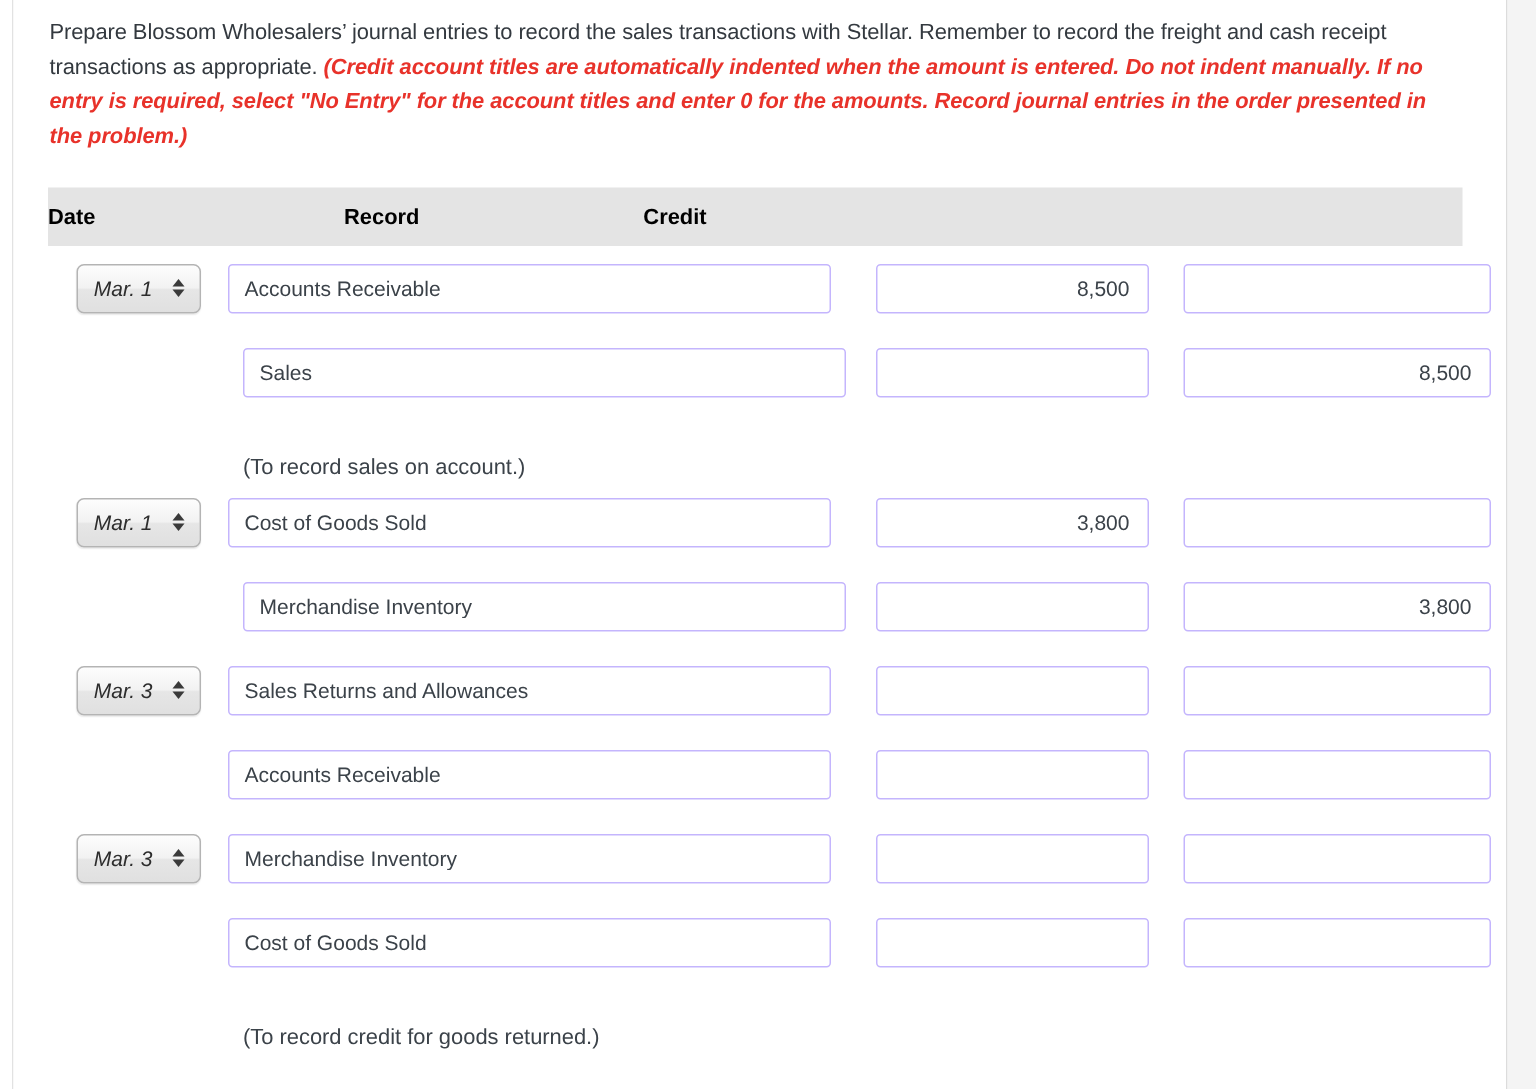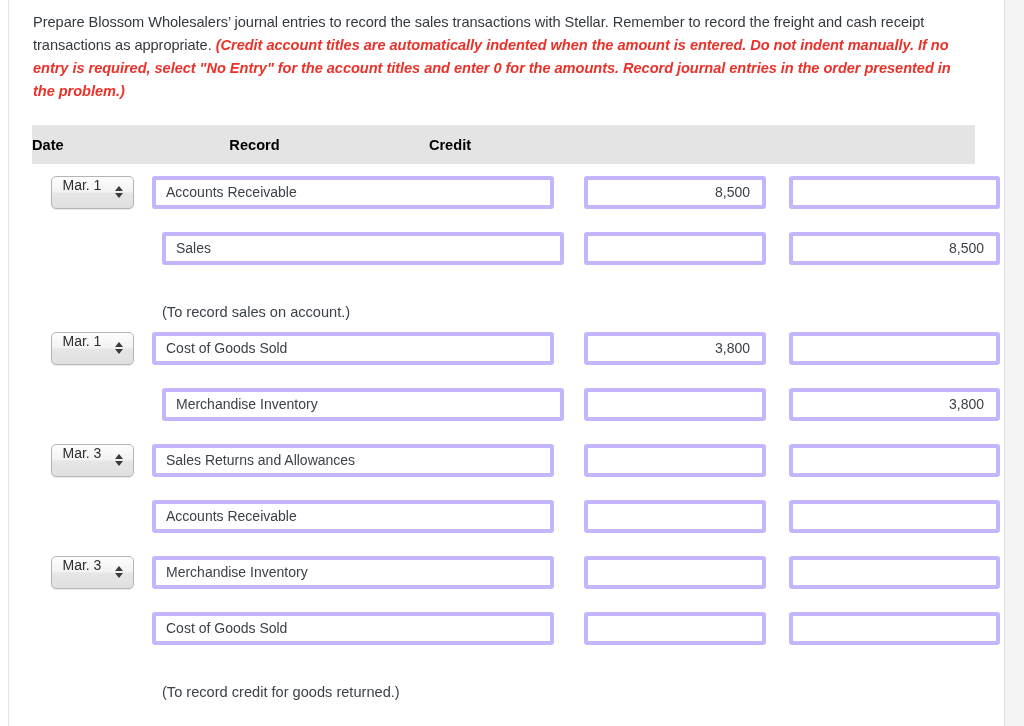--- a/index.html
+++ b/index.html
@@ -100,25 +100,26 @@
   
   .date-select {
     position: relative;
     width: 83px;
     height: 33px;
     border: 1px solid #b4b4b4;
     border-radius: 5px;
     background: linear-gradient(to bottom, #fdfdfd 0%, #f2f2f2 48%, #e6e6e6 52%, #e0e0e0 100%);
     box-shadow: 0 1px 1px rgba(0,0,0,0.09);
     display: flex;
-    align-items: flex-start;
+    align-items: center;
     padding-left: 11px;
     font-size: 14px;
     color: #2d2d2d;
     cursor: default;
+    font-style: italic;
   }
   .date-select .stepper {
     position: absolute;
     right: 9px;
     top: 50%;
     transform: translateY(-50%);
     width: 9px;
     height: 18px;
     display: flex;
     flex-direction: column;
@@ -130,21 +131,21 @@
     width: 0; height: 0;
     border-left: 4.5px solid transparent;
     border-right: 4.5px solid transparent;
   }
   .date-select .stepper .up { border-bottom: 5px solid #3a3a3a; margin-bottom: 2px; }
   .date-select .stepper .dn { border-top: 5px solid #3a3a3a; }
 
   
   .tinput {
     height: 33px;
-    border: 4px solid #c4b5fd;
+    border: 1px solid #c4b5fd;
     border-radius: 3px;
     background: #ffffff;
     font-size: 14px;
     color: #3b4249;
     font-family: "Liberation Sans", sans-serif;
     padding: 0 10px;
     outline: none;
   }
   .acct-input { width: 402px; }
   .acct-input.indent { margin-left: 10px; width: 402px; }

